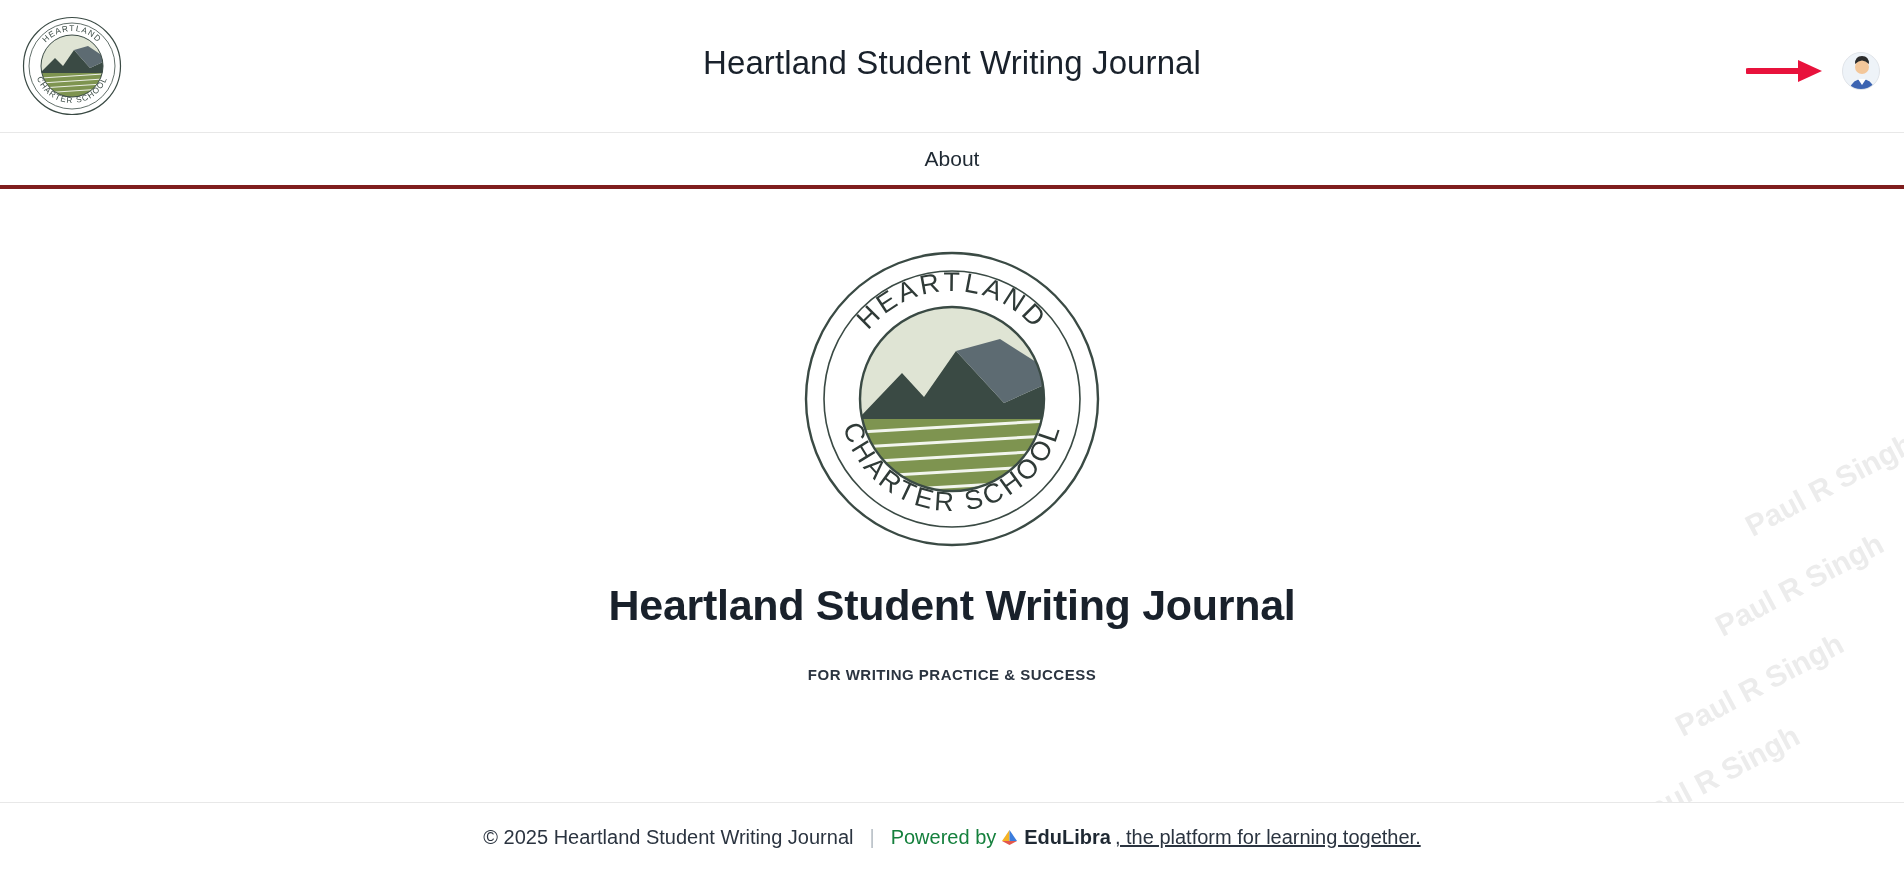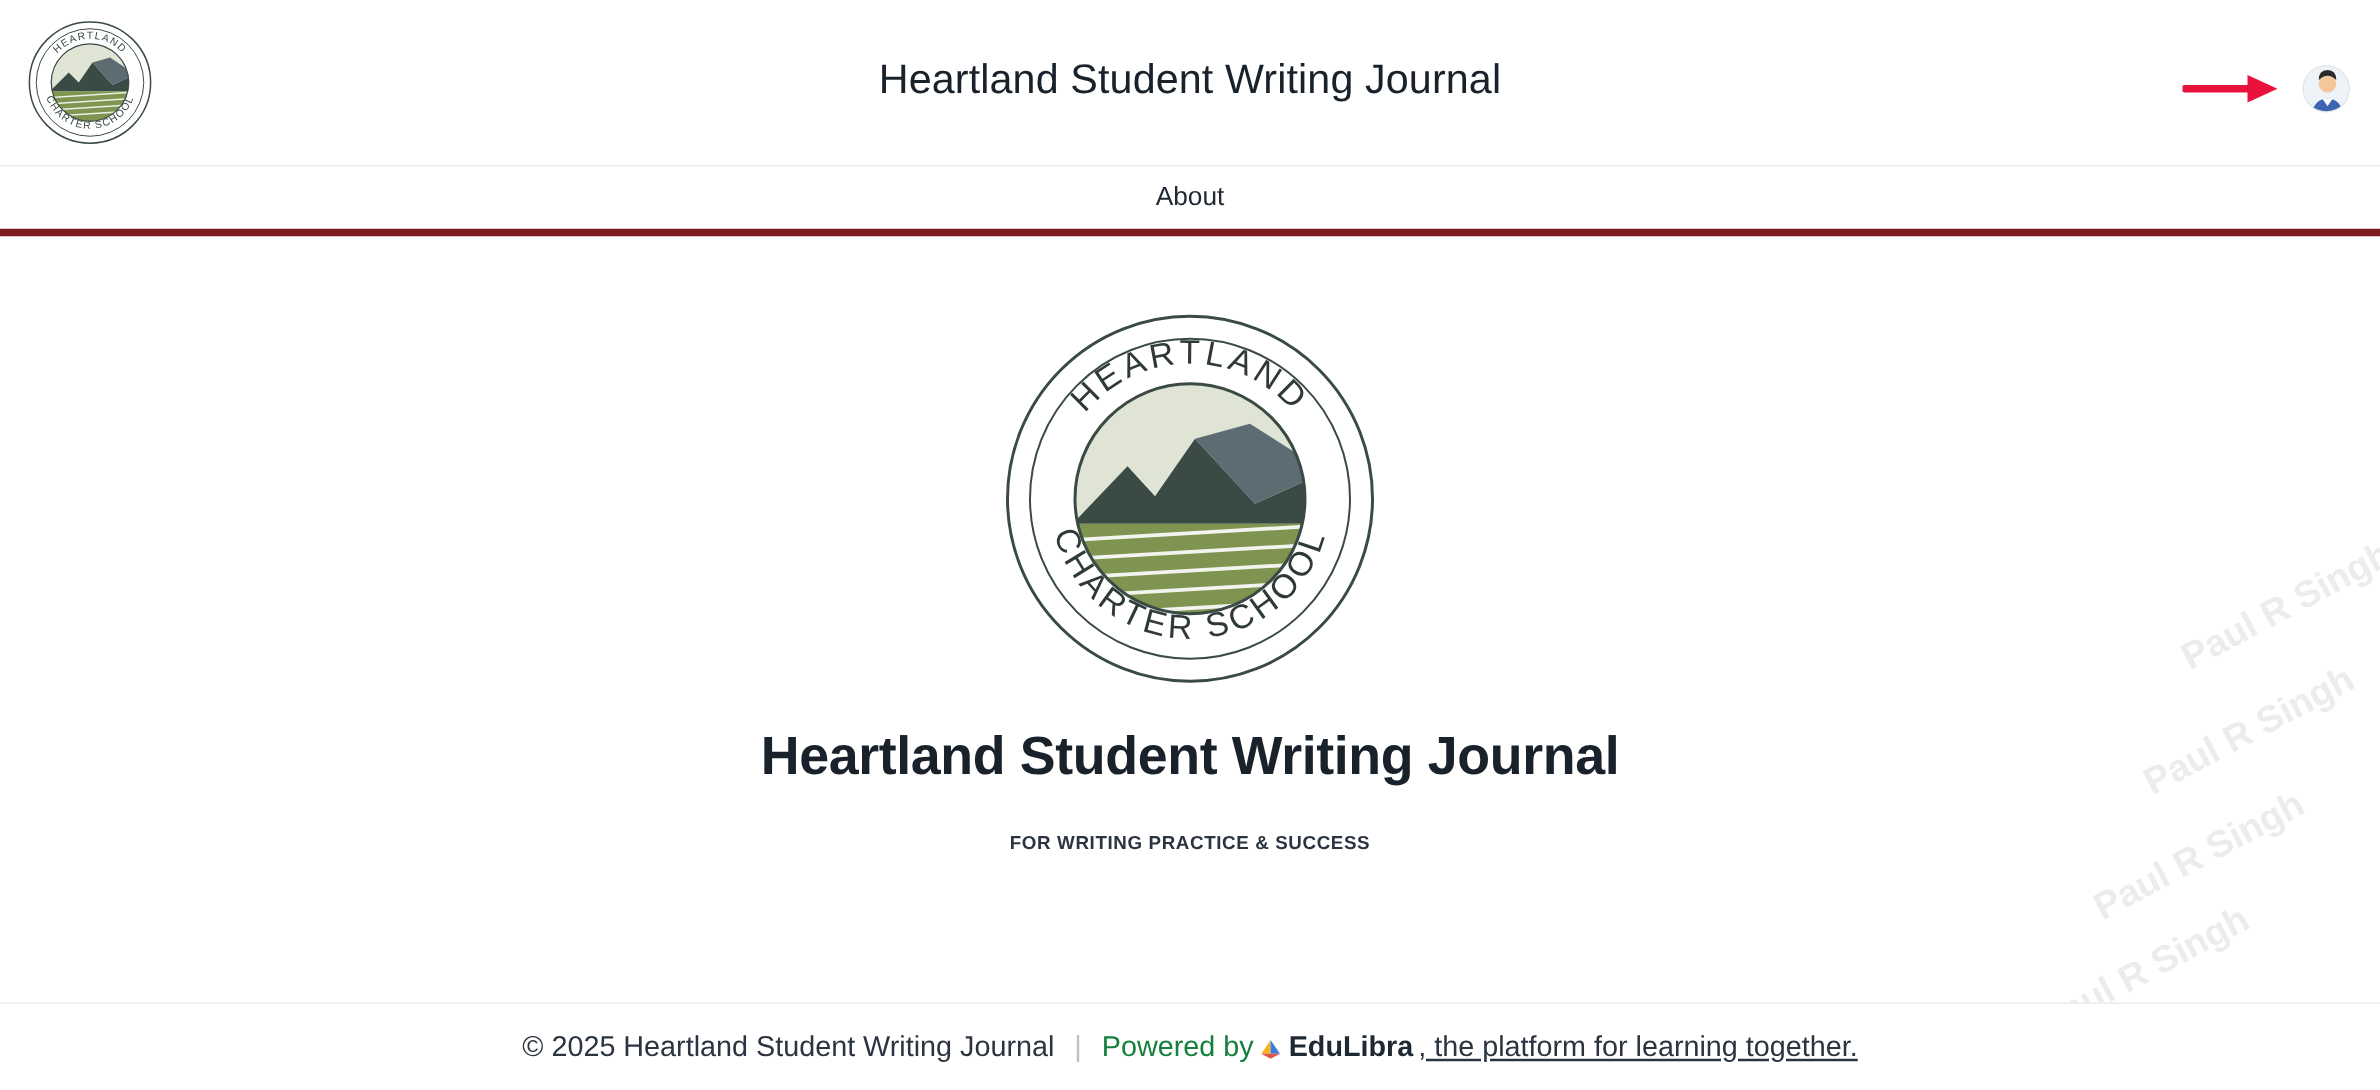--- a/index.html
+++ b/index.html
@@ -69,21 +69,21 @@
     overflow: hidden;
     background: #dfe7f1;
     display: block;
     border: 1px solid #e1e4e8;
   }
 
   
   .navbar {
     height: 56px;
     flex: 0 0 56px;
-    border-bottom: 6px solid #7f1d1d;
+    border-bottom: 4px solid #7f1d1d;
     display: flex;
     align-items: center;
     justify-content: center;
     gap: 32px;
   }
   .nav-item {
     font-size: 21px;
     color: #1f2933;
     text-decoration: none;
     padding: 4px 2px;
@@ -147,21 +147,21 @@
 
   
   .footer {
     flex: 0 0 70px;
     height: 70px;
     border-top: 1px solid #e8e8e8;
     display: flex;
     align-items: center;
     justify-content: center;
     gap: 0;
-    font-size: 23px;
+    font-size: 20px;
     color: #2b3440;
   }
   .footer-copy { white-space: nowrap; }
   .footer-sep { margin: 0 16px; color: #b9c0c7; }
   .footer-powered { white-space: nowrap; color: #15803d; }
   .edulibra {
     display: inline-flex;
     align-items: center;
     gap: 5px;
     margin: 16px 4px;

